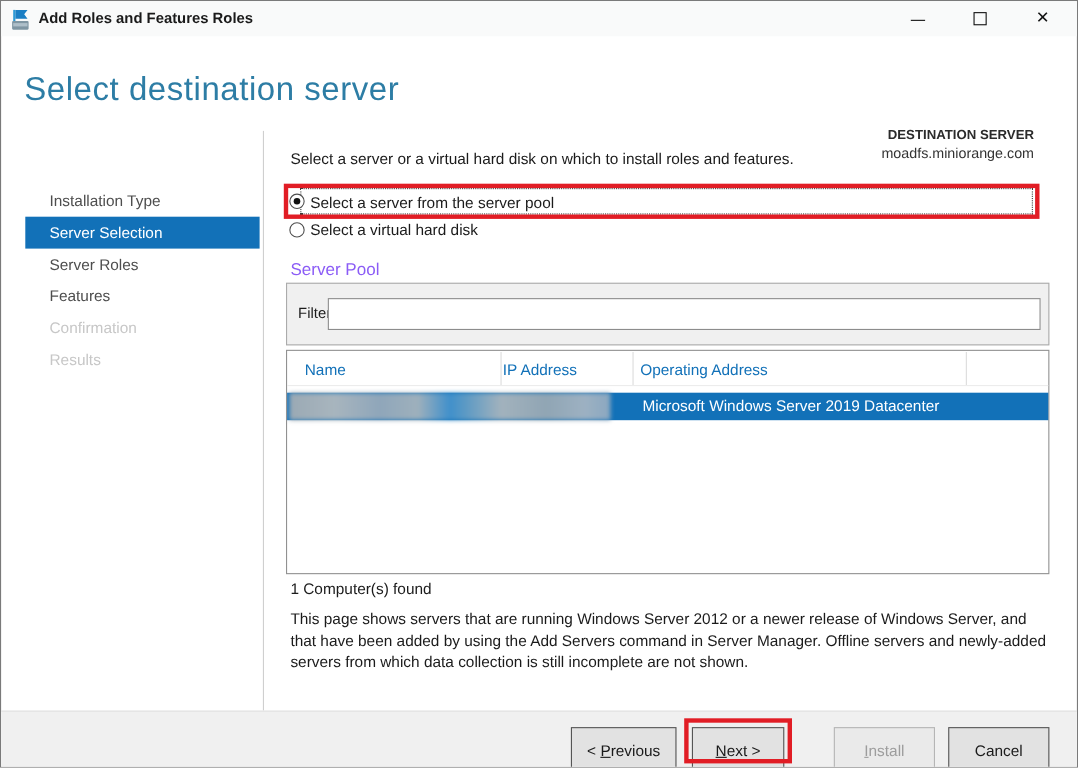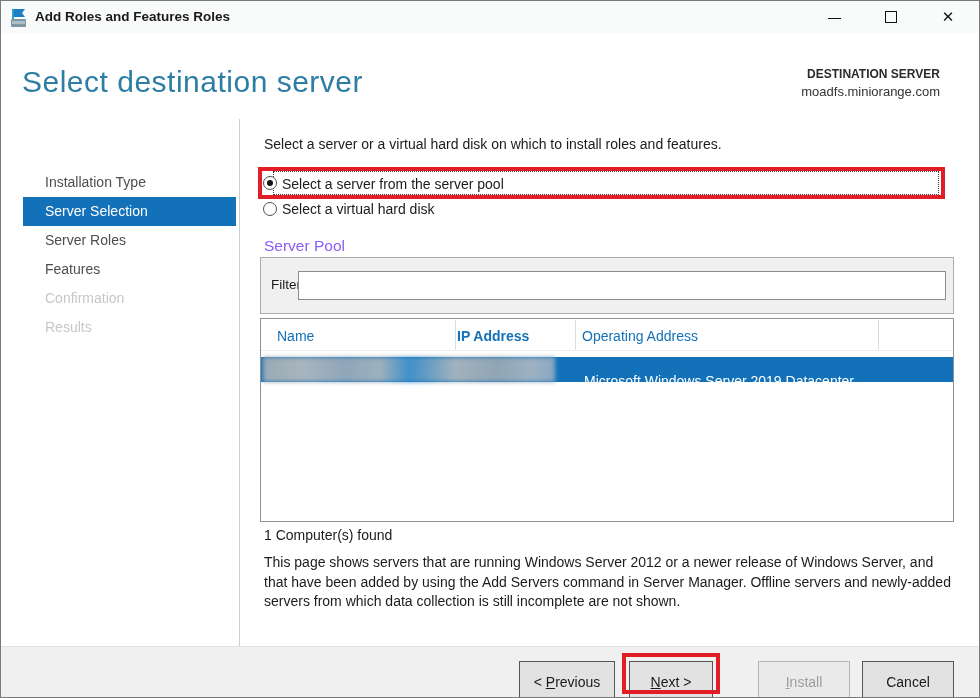--- a/index.html
+++ b/index.html
@@ -13,21 +13,21 @@
   #title-text { position:absolute; left:34px; top:0; height:32px; line-height:32px; font-size:13.5px; font-weight:700; color:#1a1a1a; }
   .winctl { position:absolute; top:0; width:46px; height:31px; display:flex; align-items:center; justify-content:center; color:#111; cursor:default; }
   #btn-min { left:810px; } #btn-max { left:867px; } #btn-close { left:924px; }
   #btn-min .glyph { width:13px; height:1px; background:#111; margin-top:4px; }
   #btn-max .glyph { width:12px; height:12px; border:1px solid #111; }
   #btn-close .glyph { font-size:15px; line-height:15px; }
 
   
   #page-title { position:absolute; left:21px; top:64px; font-size:30px; font-weight:300; color:#2d7da5; letter-spacing:0.5px; }
   #dest { position:absolute; right:39px; top:66px; text-align:right; }
-  #dest-label { font-size:12px; font-weight:700; color:#2b2b2b; }
+  #dest-label { font-size:12px; font-weight:700; color:#2b2b2b;margin-top:48px; }
   #dest-server { font-size:13px; color:#333; margin-top:3px; }
 
   
   #divider { position:absolute; left:238px; top:118px; width:1px; height:527px; background:#cfcfcf; }
   .si { position:absolute; left:22px; width:213px; height:29px; line-height:29px; padding-left:22px; font-size:14px; color:#4e4e4e; cursor:default; }
   .si.sel { background:#1271b8; color:#ffffff; }
   .si.dis { color:#c7c7c7; }
 
   
   #intro { position:absolute; left:263px; top:135px; font-size:14px; color:#1b1b1b; }
@@ -45,30 +45,30 @@
   #redbox-next  { left:621px; top:652px; width:98px;  height:41px; }
 
   #pool-title { position:absolute; left:263px; top:236px; font-size:15.5px; color:#8b5cf6; }
 
   #filter-panel { position:absolute; left:259px; top:256px; width:694px; height:57px; background:#f0f0f0; border:1px solid #ababab; }
   #filter-label { position:absolute; left:10px; top:19px; font-size:13.5px; color:#1b1b1b; }
   #filter-input { position:absolute; left:37px; top:13px; width:648px; height:29px; border:1px solid #8c8c8c; font-size:13px; padding:0 6px; outline:none; background:#fff; }
 
   #server-table { position:absolute; left:259px; top:317px; width:694px; height:204px; border:1px solid #919191; background:#fff; }
   .th { position:absolute; top:0; height:31px; line-height:34px; font-size:14px; color:#1271b8; cursor:default; }
-  #th-name { left:16px; } #th-ip { left:196px;font-weight:bold; } #th-os { left:321px; }
+  #th-name { left:16px; } #th-ip { left:196px; } #th-os { left:321px; }
   .col-sep { position:absolute; top:1px; width:1px; height:30px; background:#dcdcdc; }
   #sep1 { left:194px; } #sep2 { left:314px; } #sep3 { left:617px; }
   #header-underline { position:absolute; left:0; top:31px; width:100%; height:1px; background:#ececec; }
 
   #row-selected { position:absolute; left:0; top:38px; width:692px; height:25px; background:#1271b8; }
   #redaction { position:absolute; left:2px; top:0; width:292px; height:25px;
     background:linear-gradient(90deg,#9aa9b4 0%,#a8b5be 14%,#8fa6ba 28%,#9eb0bc 40%,#4090cb 50%,#5d9ac4 55%,#a2b2bd 66%,#90a5b4 80%,#9db1c2 92%,#8aa7c0 100%);
     filter:blur(2px); }
-  #row-os { position:absolute; left:323px; top:12px; height:25px; line-height:25px; font-size:14px; color:#ffffff; white-space:nowrap; }
+  #row-os { position:absolute; left:323px; top:0; height:25px; line-height:25px; font-size:14px; color:#ffffff; white-space:nowrap; }
 
   #count-text { position:absolute; left:263px; top:526px; font-size:14px; color:#1b1b1b; }
   #description { position:absolute; left:263px; top:552px; width:690px; font-size:14px; line-height:19.5px; color:#1b1b1b; }
 
   
   #footer { position:absolute; left:0; top:645px; width:100%; height:52px; background:#f0f0f0; border-top:1px solid #e0e0e0; }
   .btn { position:absolute; top:14px; height:43px; background:#e2e2e2; border:1px solid #555; font-size:14px; color:#1a1a1a; text-align:center; line-height:25px; cursor:default; font-family:inherit; }
   .btn u { text-decoration:underline; }
   .btn.disabled { background:#eaeaea; border-color:#b5b5b5; color:#9d9d9d; }
   #btn-prev { left:518px; width:96px; }

